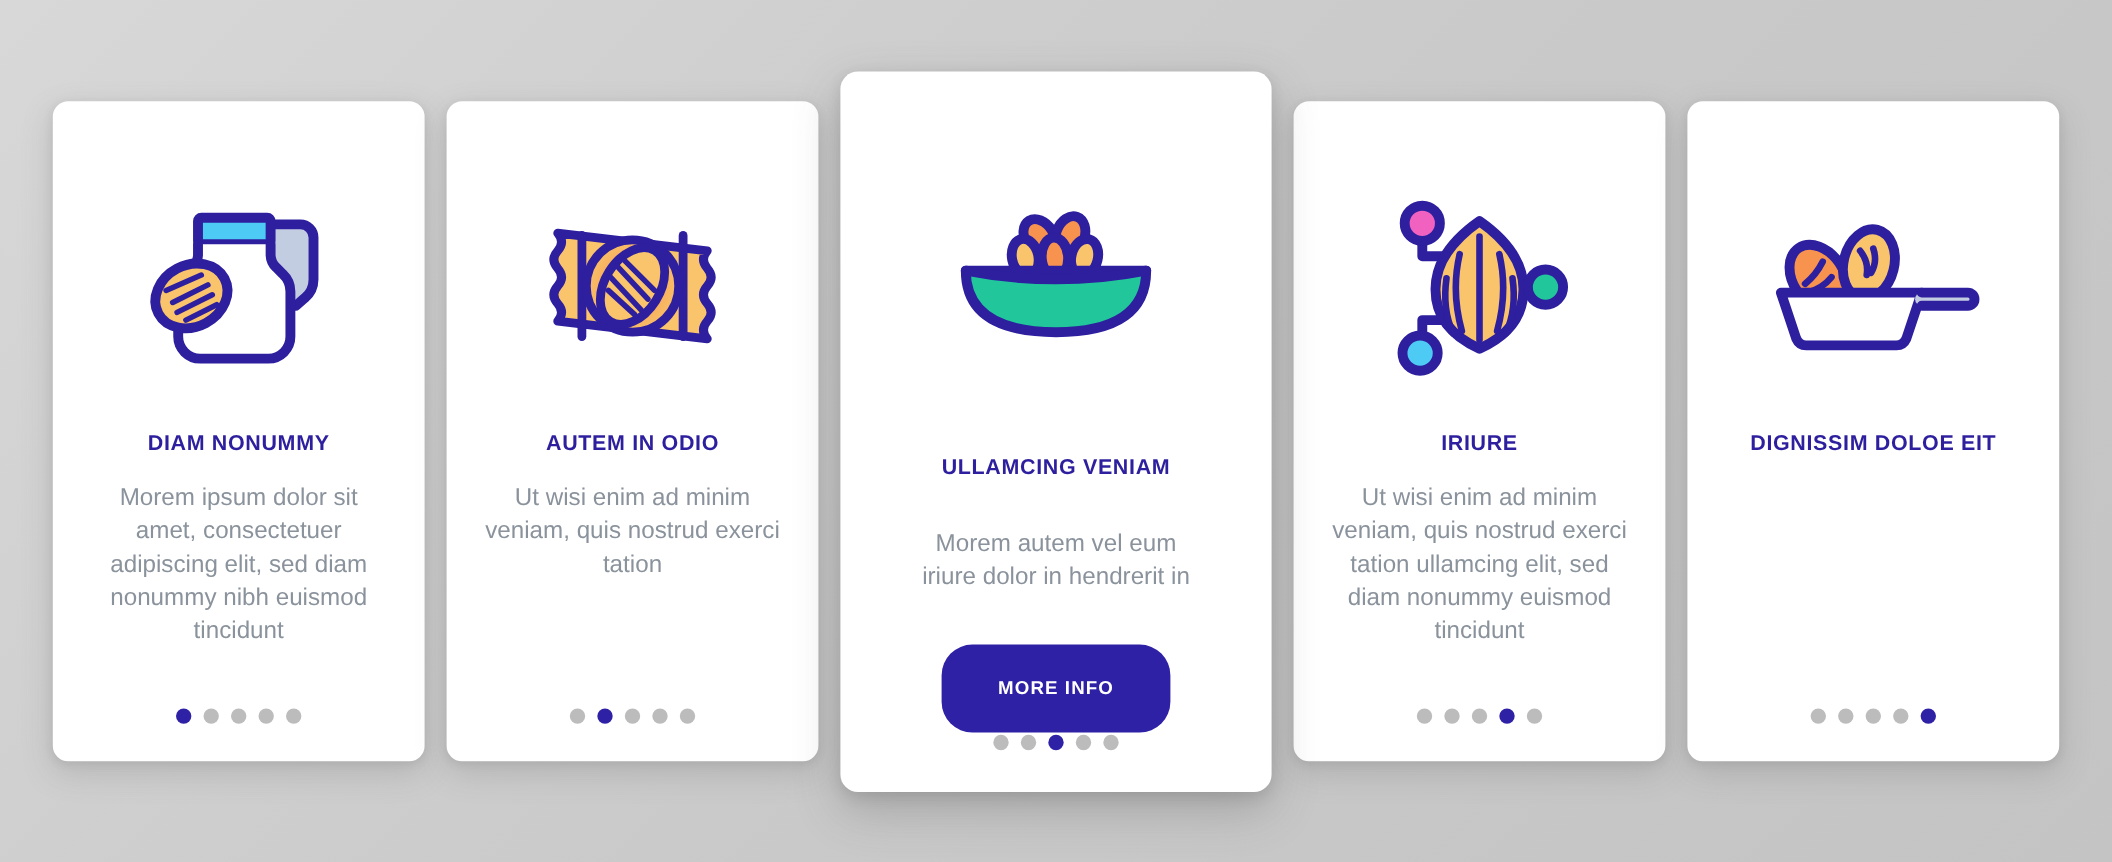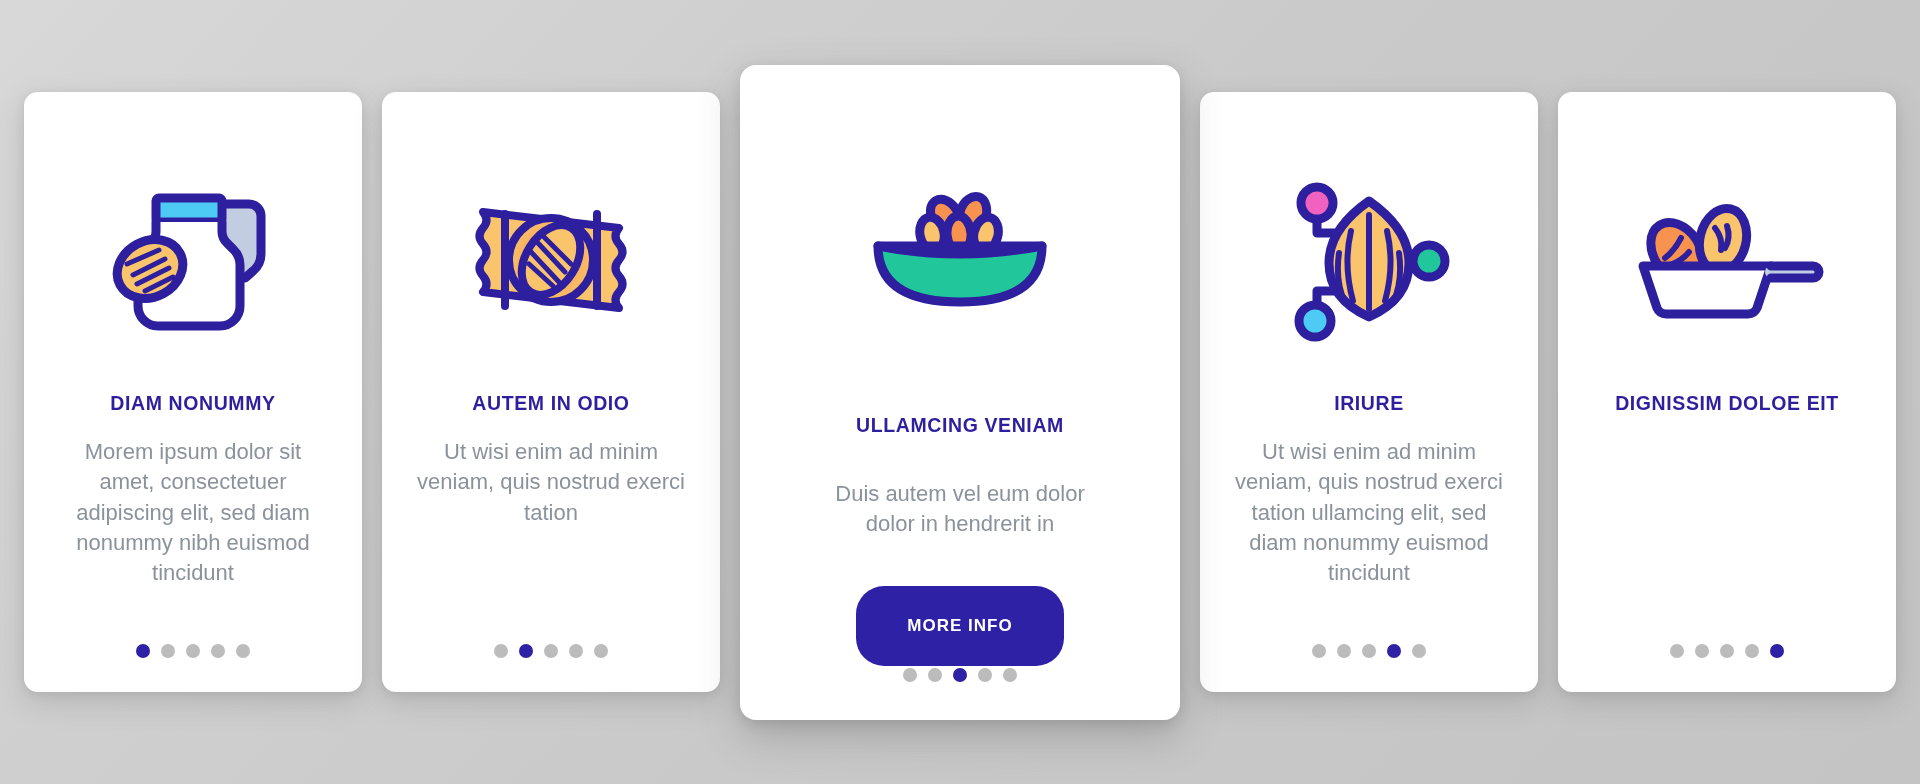--- a/index.html
+++ b/index.html
@@ -27,21 +27,21 @@
     height: 600px;
     box-shadow: 0 10px 28px rgba(90,90,90,0.22), 0 2px 8px rgba(90,90,90,0.12);
     display: flex;
     flex-direction: column;
     align-items: center;
     padding: 44px 26px 30px 26px;
     position: relative;
     flex: 0 0 auto;
   }
   .card.featured {
-    width: 440px;
+    width: 392px;
     height: 655px;
     border-radius: 16px;
     box-shadow: 0 16px 42px rgba(80,80,80,0.30), 0 4px 12px rgba(80,80,80,0.16);
     z-index: 5;
     padding: 54px 26px 34px 26px;
     gap: 20px;
   }
   .icon-wrap {
     height: 250px;
     display: flex;
@@ -175,21 +175,21 @@
           <ellipse cx="113" cy="36" rx="13" ry="18" transform="rotate(20 113 36)" fill="#f7934f"></ellipse>
           <ellipse cx="72" cy="56" rx="12" ry="17" transform="rotate(-12 72 56)" fill="#f9c46b"></ellipse>
           <ellipse cx="99" cy="56" rx="12" ry="18" transform="rotate(-4 99 56)" fill="#f7934f"></ellipse>
           <ellipse cx="126" cy="56" rx="12" ry="17" transform="rotate(14 126 56)" fill="#f9c46b"></ellipse>
           <path d="M18 68 q0 56 82 56 q82 0 82 -56 Z" fill="#21c79a"></path>
           <path d="M18 68 q82 16 164 0" fill="none"></path>
         </g>
       </svg>
     </div>
     <div class="card-title">ULLAMCING VENIAM</div>
-    <div class="card-body">Duis autem vel eum dolor dolor in hendrerit in</div>
+    <div class="card-body">Morem autem vel eum iriure dolor in hendrerit in</div>
     <button class="cta">MORE INFO</button>
     <div class="spacer"></div>
     <div class="dots">
         <span class="dot"></span>
         <span class="dot"></span>
         <span class="dot active"></span>
         <span class="dot"></span>
         <span class="dot"></span>
       </div>
   </div>

